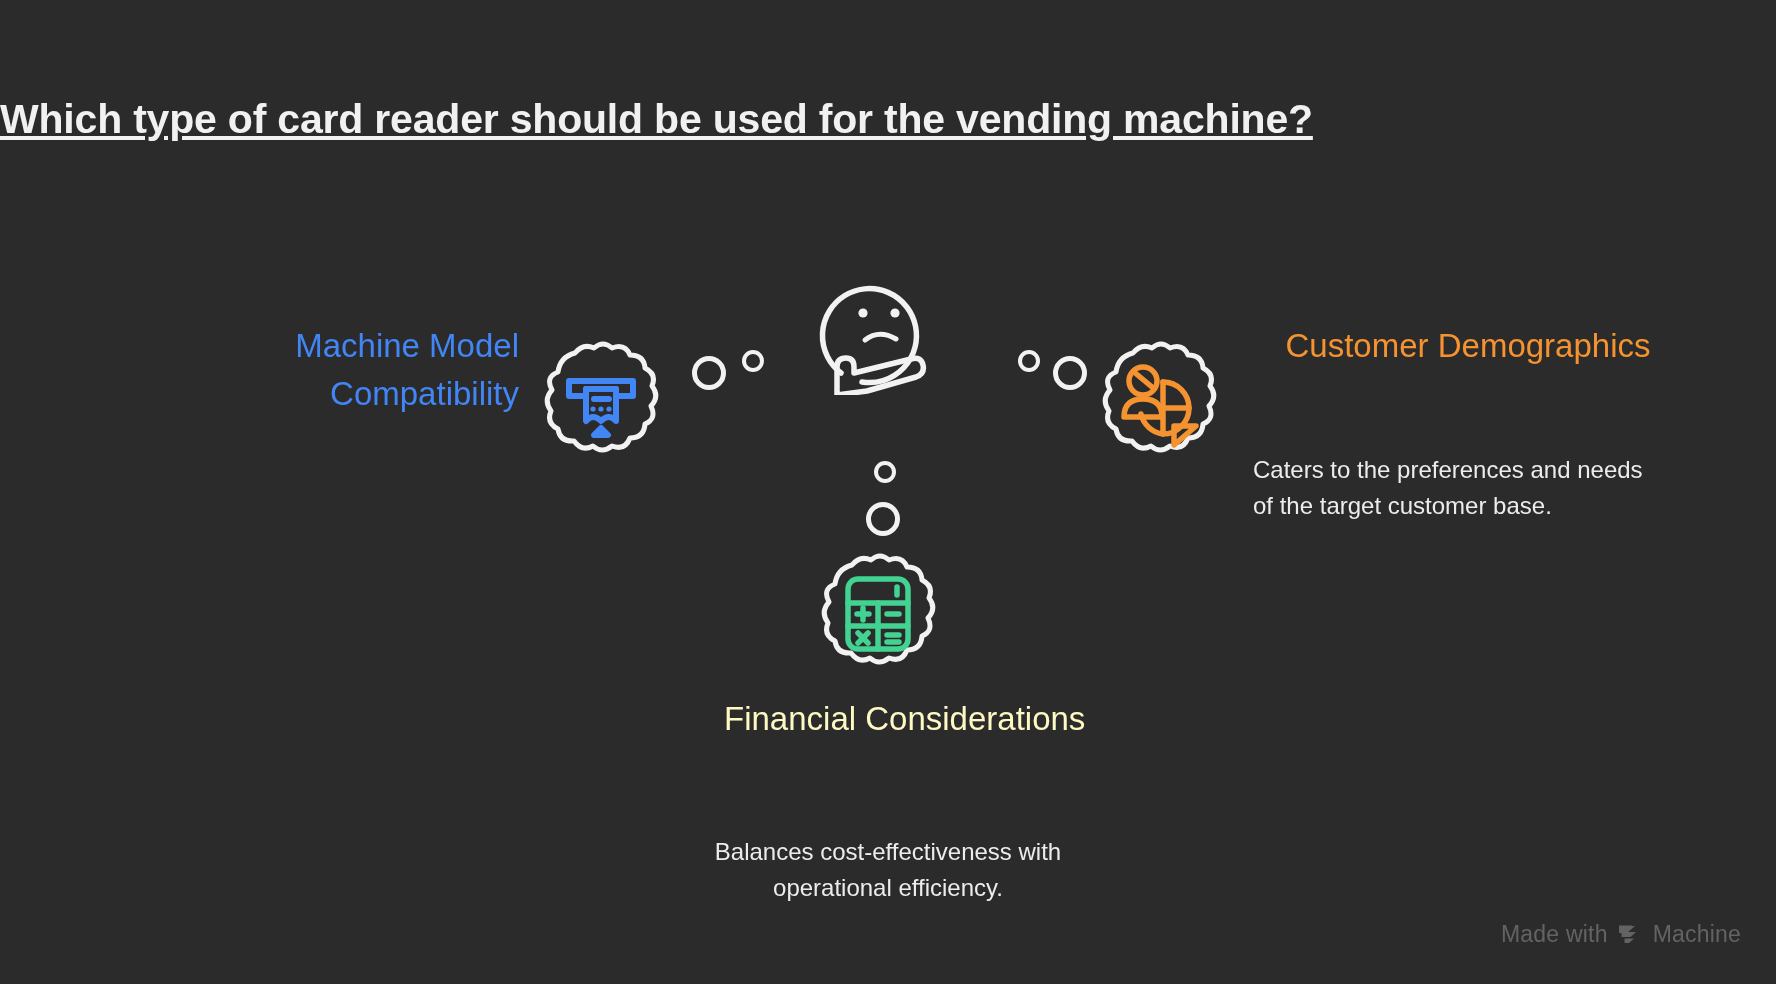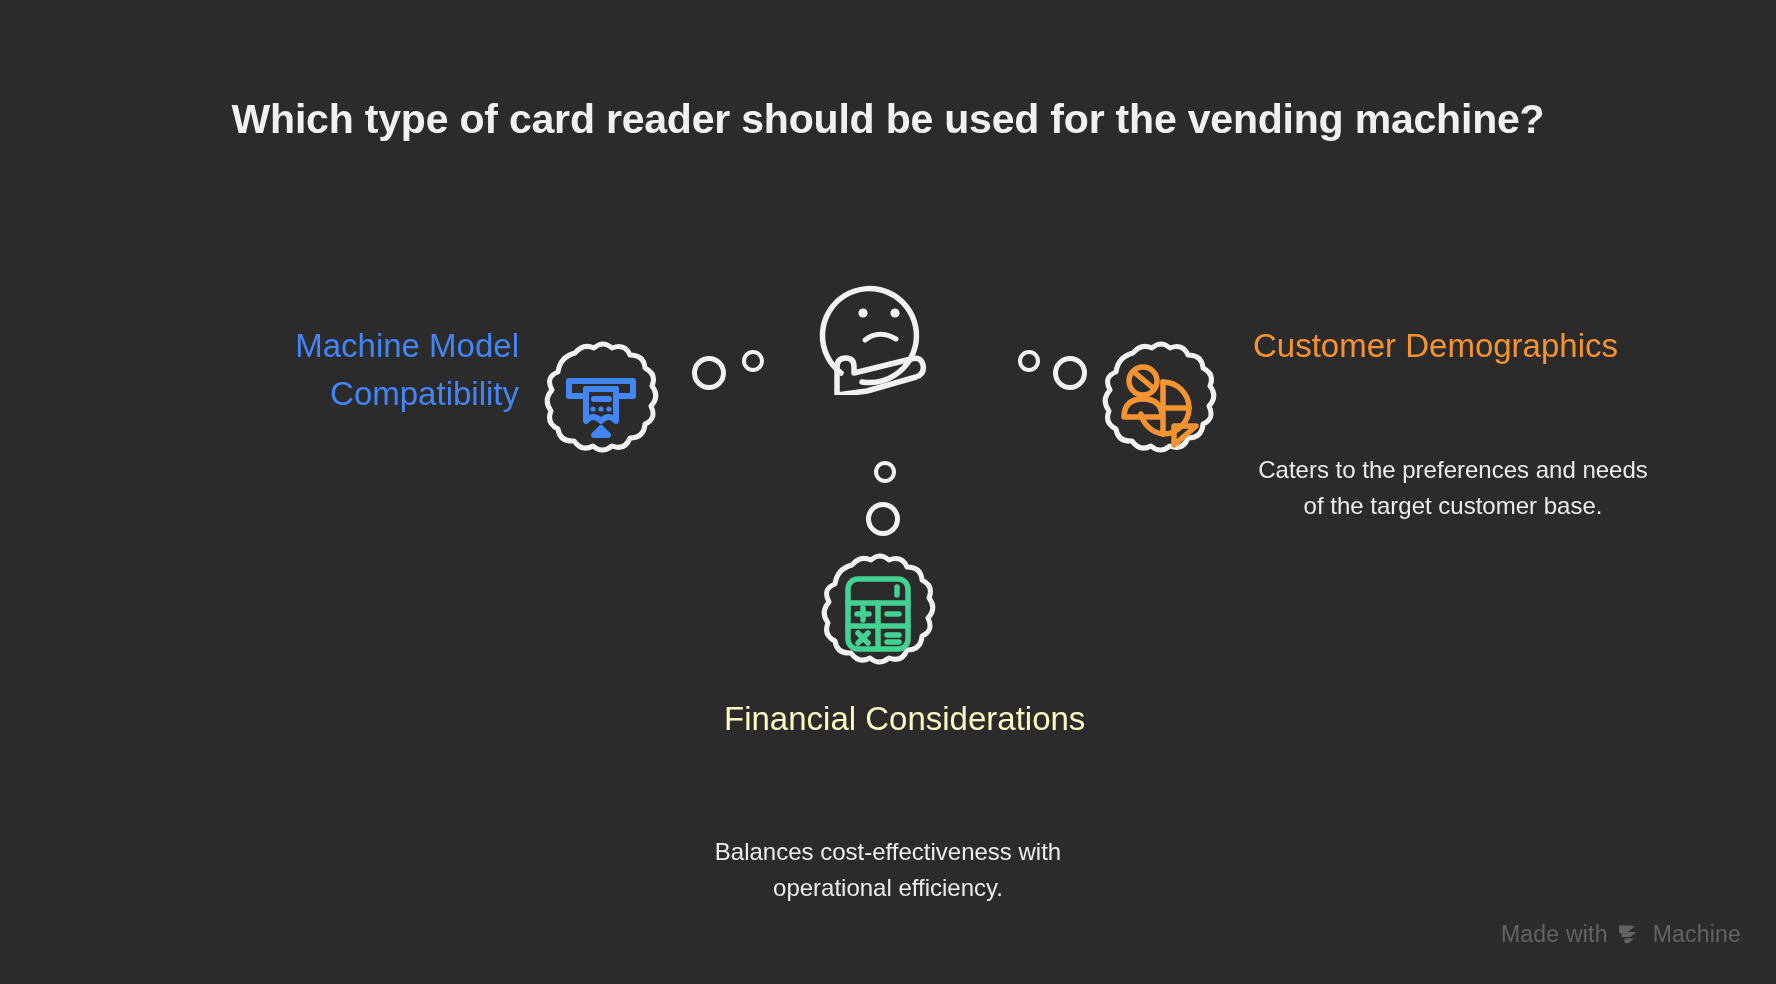--- a/index.html
+++ b/index.html
@@ -19,26 +19,27 @@
     inset: 0;
     background: #2b2b2b;
   }
 
   
   .title {
     position: absolute;
     left: 0;
     top: 96px;
     width: 1776px;
-    text-align: center;
+    text-align: left;
     color: #f1f1f1;
     font-size: 41px;
     font-weight: bold;
     letter-spacing: -0.2px;
     white-space: nowrap;
+    text-decoration: underline;
   }
 
   
   .node-heading {
     position: absolute;
     font-size: 33px;
     line-height: 48px;
     font-weight: normal;
   }
   .node-body {
@@ -55,26 +56,26 @@
     color: #4285f4;
   }
   #left-body {
     left: 110px; top: 452px; width: 415px;
     text-align: right;
   }
 
   
   #right-heading {
     left: 1253px; top: 322px; width: 430px;
-    text-align: left;
+    text-align: center;
     color: #f59331;
   }
   #right-body {
     left: 1253px; top: 452px; width: 400px;
-    text-align: center;
+    text-align: left;
   }
 
   
   #center-heading {
     left: 724px; top: 695px; width: 400px;
     text-align: left;
     color: #fef9c3;
   }
   #center-body {
     left: 678px; top: 818px; width: 420px;

